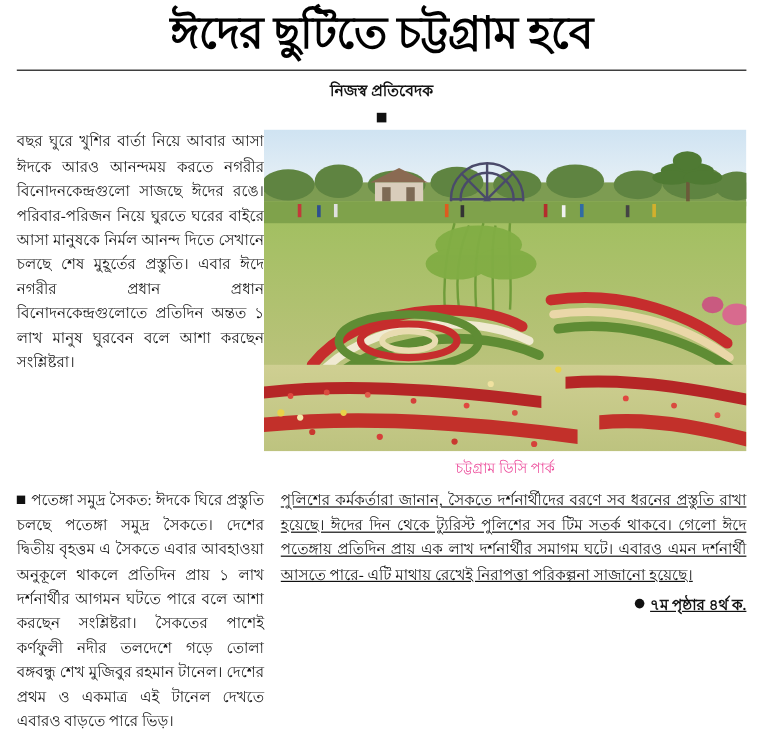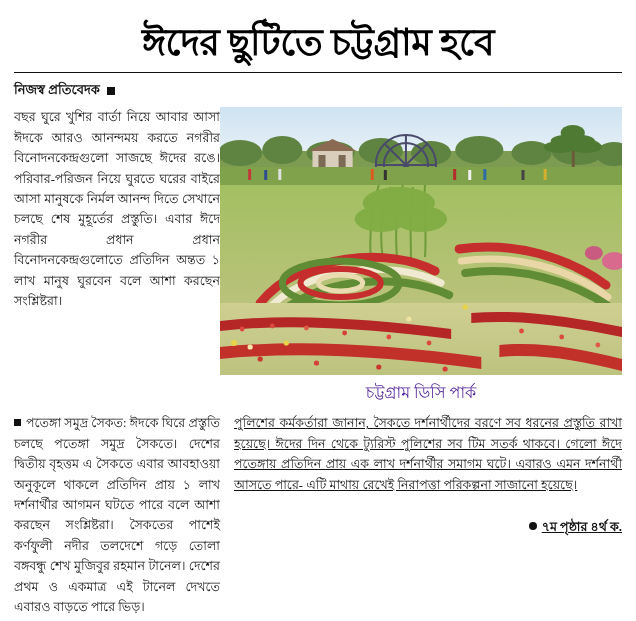--- a/index.html
+++ b/index.html
@@ -13,21 +13,21 @@
     font-family: "Liberation Serif", serif;
     color: #111;
     position: relative;
     overflow: hidden;
   }
   .page {
     position: relative;
     width: 636px;
     height: 561px;
     box-sizing: border-box;
-    padding: 20px 14px 6px 14px;
+    padding: 6px 14px 6px 14px;
     background: #fff;
   }
 
   
   .headline {
     text-align: center;
     font-family: "Liberation Serif", serif;
     font-weight: bold;
     line-height: 1.12;
     letter-spacing: -0.5px;
@@ -52,20 +52,21 @@
   }
 
   
   .byline {
     font-size: 13px;
     font-weight: bold;
     margin: 0 0 6px 0;
     display: flex;
     align-items: center;
     gap: 7px;
+    flex-direction: column;
   }
   .byline .sq {
     display: inline-block;
     width: 8px;
     height: 8px;
     background: #111;
   }
 
   
   .top-zone {
@@ -107,24 +108,24 @@
   .photo-wrap {
     width: 100%;
   }
   .photo {
     width: 100%;
     height: 268px;
     display: block;
     border: 0;
   }
   .caption {
-    font-size: 16px;
+    font-size: 12px;
     text-align: center;
     margin-top: 5px;
-    color: #4c1d95;
+    color: #ec4899;
     font-weight: normal;
   }
 
   
   .bottom-zone {
     display: flex;
     gap: 14px;
     margin-top: 6px;
     align-items: flex-start;
   }
@@ -136,21 +137,21 @@
     flex: 1 1 auto;
     display: flex;
     gap: 14px;
   }
   .bz-col { flex: 1 1 0; text-decoration: underline; }
 
   .tail-note {
     font-size: 12.6px;
     font-weight: bold;
     text-align: right;
-    margin-top: 23px;
+    margin-top: 6px;
   }
   .tail-note .dot {
     display: inline-block;
     width: 8px;
     height: 8px;
     background: #111;
     border-radius: 50%;
     margin-right: 5px;
     position: relative;
     top: -1px;

